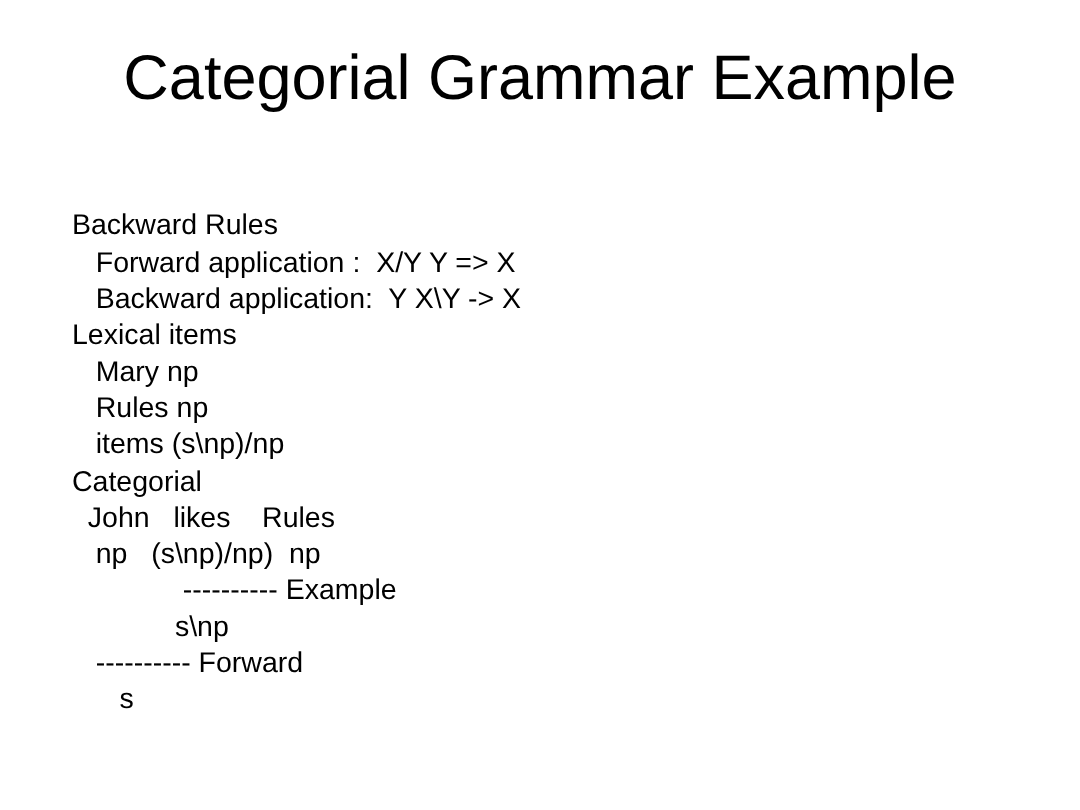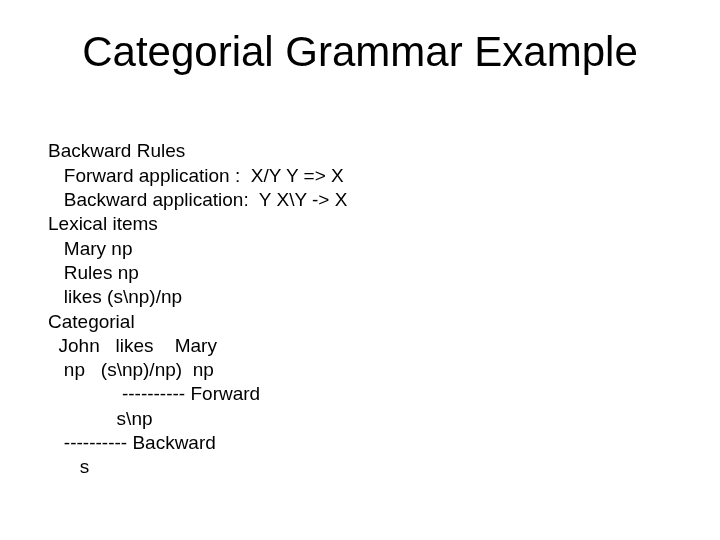--- a/index.html
+++ b/index.html
@@ -42,21 +42,21 @@
 
 <div class="slide">
   <div class="title">Categorial Grammar Example</div>
   <div class="body">
 <span>Backward Rules</span>
 <span>   Forward application :  X/Y Y =&gt; X</span>
 <span>   Backward application:  Y X\Y -&gt; X</span>
 <span>Lexical items</span>
 <span>   Mary np</span>
 <span>   Rules np</span>
-<span>   likes (s\np)/np</span>
+<span>   items (s\np)/np</span>
 <span>Categorial</span>
-<span>  John   likes    Mary</span>
+<span>  John   likes    Rules</span>
 <span>   np   (s\np)/np)  np</span>
-<span>              ---------- Forward</span>
+<span>              ---------- Example</span>
 <span>             s\np</span>
-<span>   ---------- Backward</span>
+<span>   ---------- Forward</span>
 <span>      s</span></div>
 </div>
 
 </body></html>

